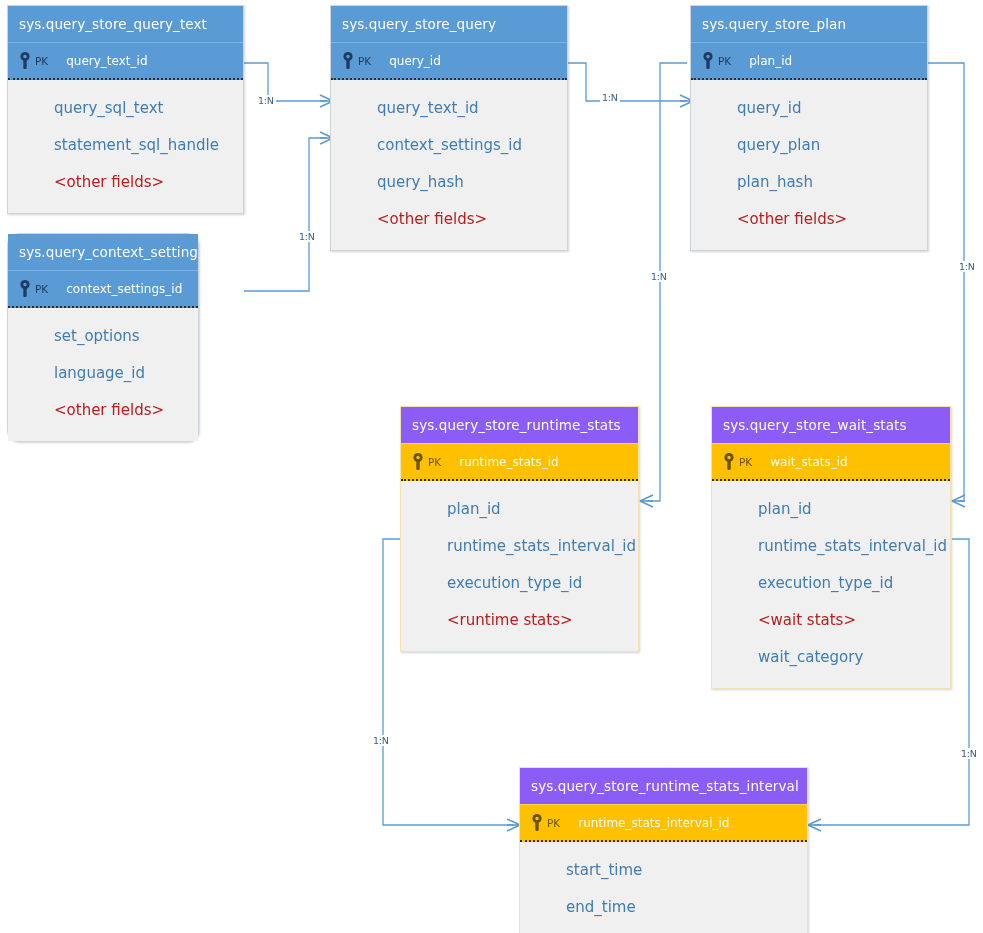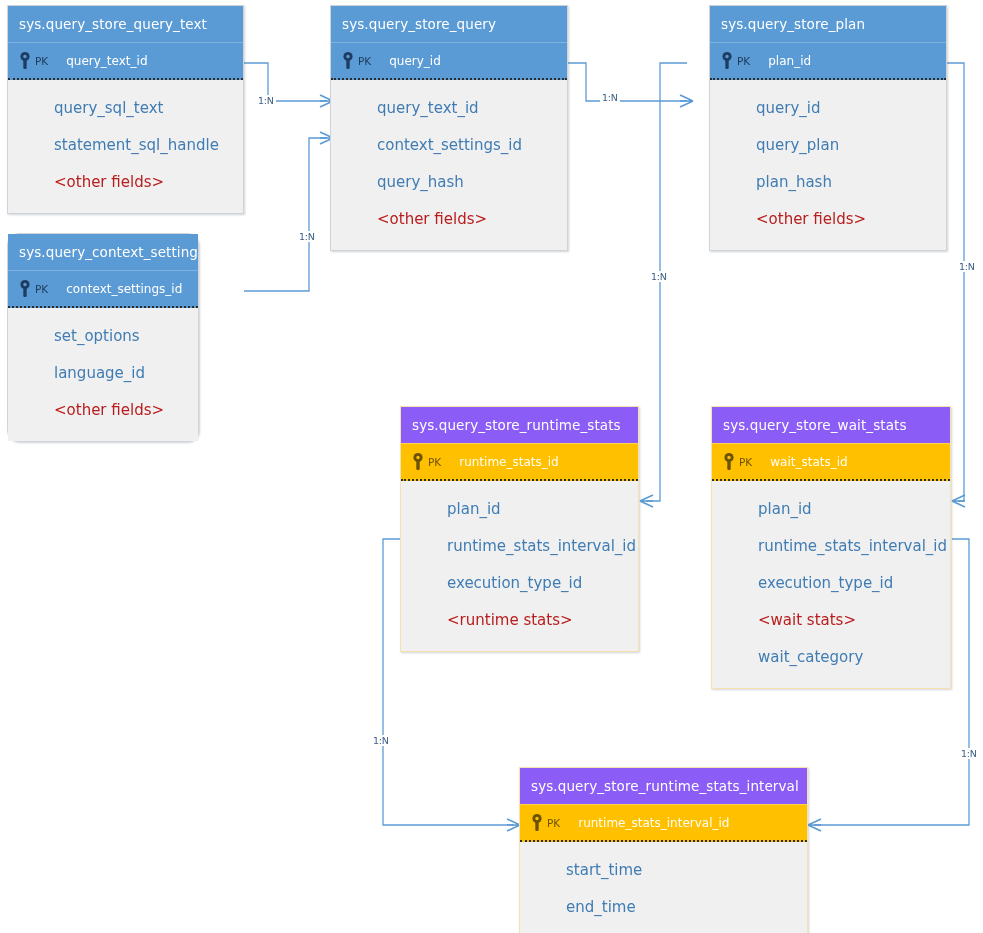--- a/index.html
+++ b/index.html
@@ -176,21 +176,21 @@
       <span class="pk-name">query_id</span>
     </div>
     <div class="ent-fields">
       <div class="field">query_text_id</div>
       <div class="field">context_settings_id</div>
       <div class="field">query_hash</div>
       <div class="field placeholder">&lt;other fields&gt;</div>
     </div>
   </div>
 
-  <div class="entity blue" style="left:709px;top:5px;width:238px;">
+  <div class="entity blue" style="left:690px;top:5px;width:238px;">
     <div class="ent-title">sys.query_store_plan</div>
     <div class="ent-pk">
       <svg class="key-icon" viewBox="0 0 22 22">
         <circle cx="8" cy="6.5" r="4.6" fill="#1f3d63"></circle>
         <circle cx="8" cy="6.5" r="1.7" fill="#5b9bd5"></circle>
         <rect x="6.3" y="9.5" width="3.4" height="9.5" rx="1.3" fill="#1f3d63"></rect>
       </svg>
       <span class="pk-tag">PK</span>
       <span class="pk-name">plan_id</span>
     </div>

